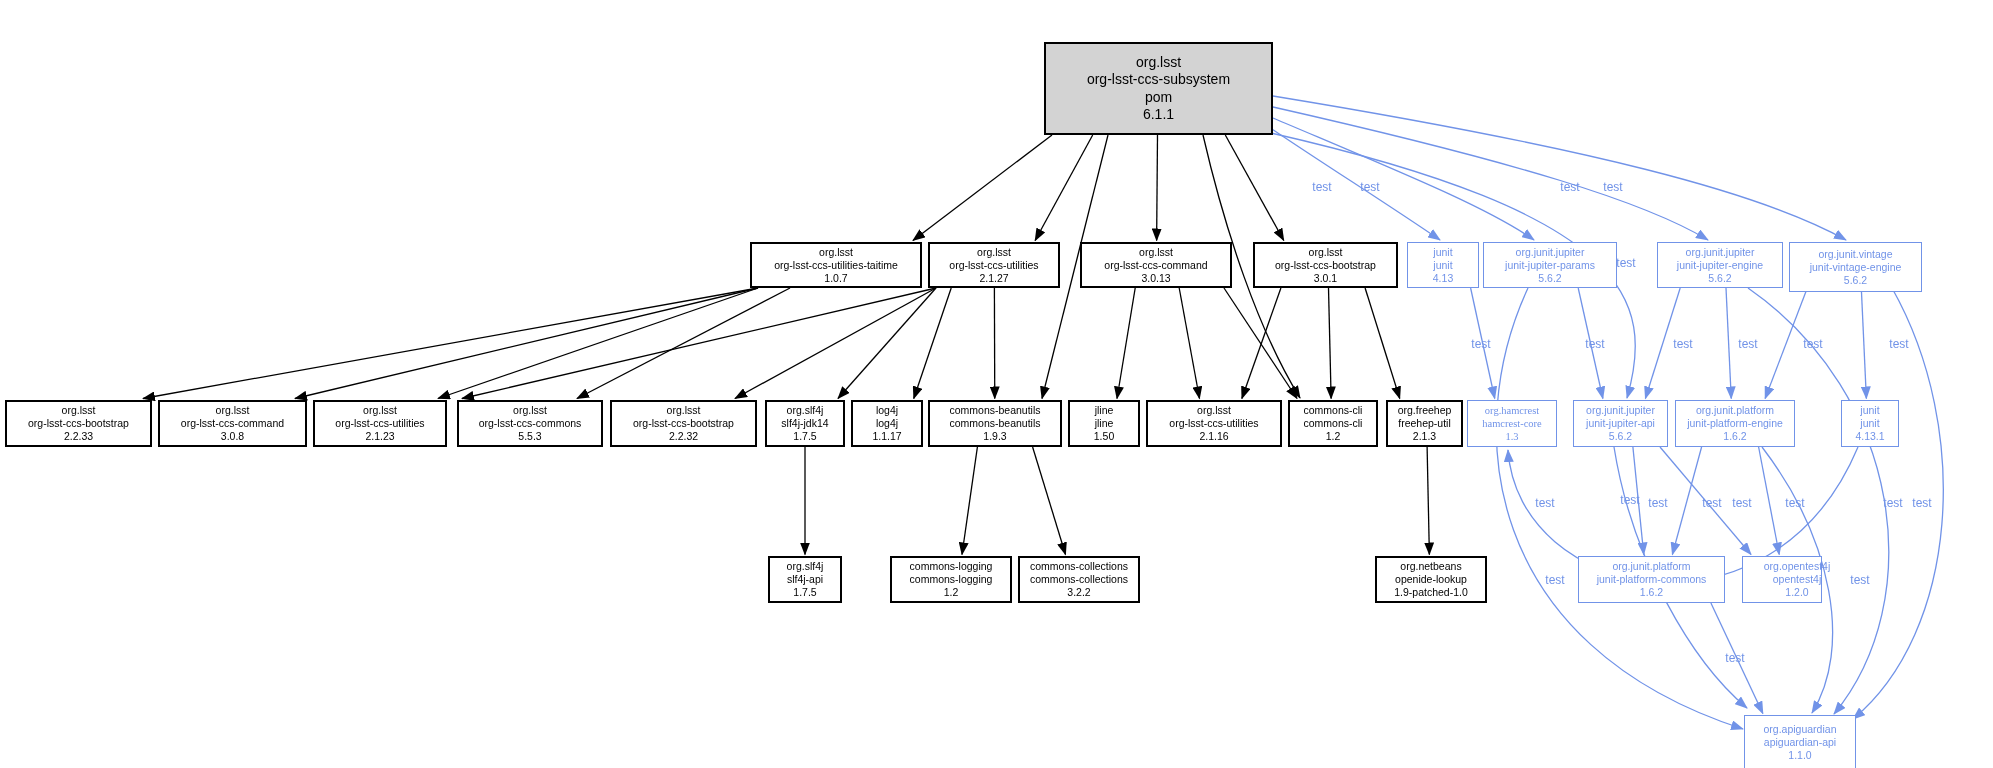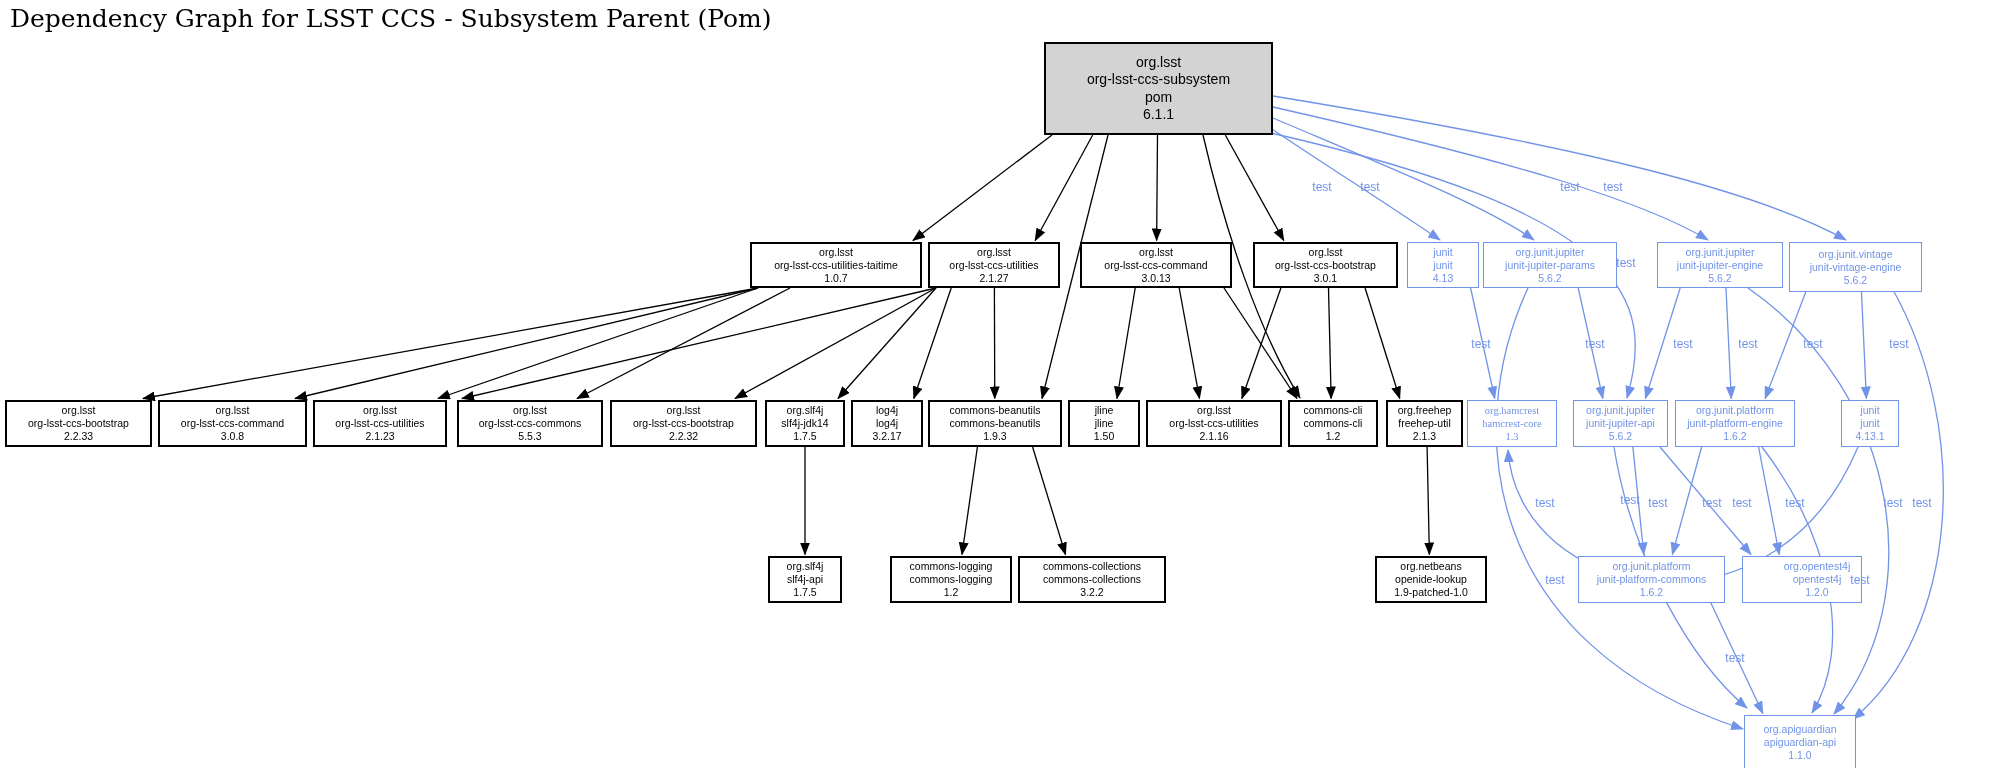--- a/index.html
+++ b/index.html
@@ -16,21 +16,20 @@
         font-size:10.5px;line-height:13px;white-space:nowrap;}
   .node.compile{border:2px solid #000000;color:#000000;}
   .node.test{border:1.5px solid #7193e8;color:#7193e8;text-align:right;}
   .node.root{background:#d3d3d3;border:2px solid #000000;font-size:14px;line-height:17.5px;}
   .edge-label{position:absolute;transform:translate(-50%,-50%);font-size:12px;color:#7193e8;}
 </style>
 </head>
 <body>
 
 <div class="stage" id="stage">
-  <div class="graph-title">Dependency Graph for LSST CCS - Subsystem Parent (Pom)</div>
   <svg id="edges" width="1993" height="768">
     <defs>
       <marker id="ab" markerUnits="userSpaceOnUse" markerWidth="13" markerHeight="10" refX="12" refY="5" orient="auto">
         <path d="M0,0 L13,5 L0,10 z" fill="#000000"></path>
       </marker>
       <marker id="at" markerUnits="userSpaceOnUse" markerWidth="13" markerHeight="10" refX="12" refY="5" orient="auto">
         <path d="M0,0 L13,5 L0,10 z" fill="#7193e8"></path>
       </marker>
     </defs>
   <path d="M1052,135 L913,240.5" class="edge e-compile" marker-end="url(#ab)"></path>
@@ -153,21 +152,21 @@
       <span>2.2.32</span>
     </div>
     <div class="node compile" style="left: 765px; top: 400px; width: 80px; height: 47px;">
       <span>org.slf4j</span>
       <span>slf4j-jdk14</span>
       <span>1.7.5</span>
     </div>
     <div class="node compile" style="left: 851px; top: 400px; width: 72px; height: 47px;">
       <span>log4j</span>
       <span>log4j</span>
-      <span>3.2.17</span>
+      <span>1.1.17</span>
     </div>
     <div class="node compile" style="left: 928px; top: 400px; width: 134px; height: 47px;">
       <span>commons-beanutils</span>
       <span>commons-beanutils</span>
       <span>1.9.3</span>
     </div>
     <div class="node compile" style="left: 1068px; top: 400px; width: 72px; height: 47px;">
       <span>jline</span>
       <span>jline</span>
       <span>1.50</span>
@@ -210,36 +209,36 @@
     <div class="node compile" style="left: 768px; top: 556px; width: 74px; height: 47px;">
       <span>org.slf4j</span>
       <span>slf4j-api</span>
       <span>1.7.5</span>
     </div>
     <div class="node compile" style="left: 890px; top: 556px; width: 122px; height: 47px;">
       <span>commons-logging</span>
       <span>commons-logging</span>
       <span>1.2</span>
     </div>
-    <div class="node compile" style="left: 1018px; top: 556px; width: 148px; height: 47px;">
+    <div class="node compile" style="left: 1018px; top: 556px; width: 122px; height: 47px;">
       <span>commons-collections</span>
       <span>commons-collections</span>
       <span>3.2.2</span>
     </div>
     <div class="node compile" style="left: 1375px; top: 556px; width: 112px; height: 47px;">
       <span>org.netbeans</span>
       <span>openide-lookup</span>
       <span>1.9-patched-1.0</span>
     </div>
     <div class="node test" style="left: 1578px; top: 556px; width: 147px; height: 47px;">
       <span>org.junit.platform</span>
       <span>junit-platform-commons</span>
       <span>1.6.2</span>
     </div>
-    <div class="node test" style="left: 1742px; top: 556px; width: 120px; height: 47px; padding-left: 30px;">
+    <div class="node test" style="left: 1742px; top: 556px; width: 80px; height: 47px; padding-left: 30px;">
       <span>org.opentest4j</span>
       <span>opentest4j</span>
       <span>1.2.0</span>
     </div>
     <div class="node test" style="left: 1744px; top: 715px; width: 112px; height: 54px;">
       <span>org.apiguardian</span>
       <span>apiguardian-api</span>
       <span>1.1.0</span>
     </div>
     <span class="edge-label" style="left: 1322px; top: 187px;">test</span>

